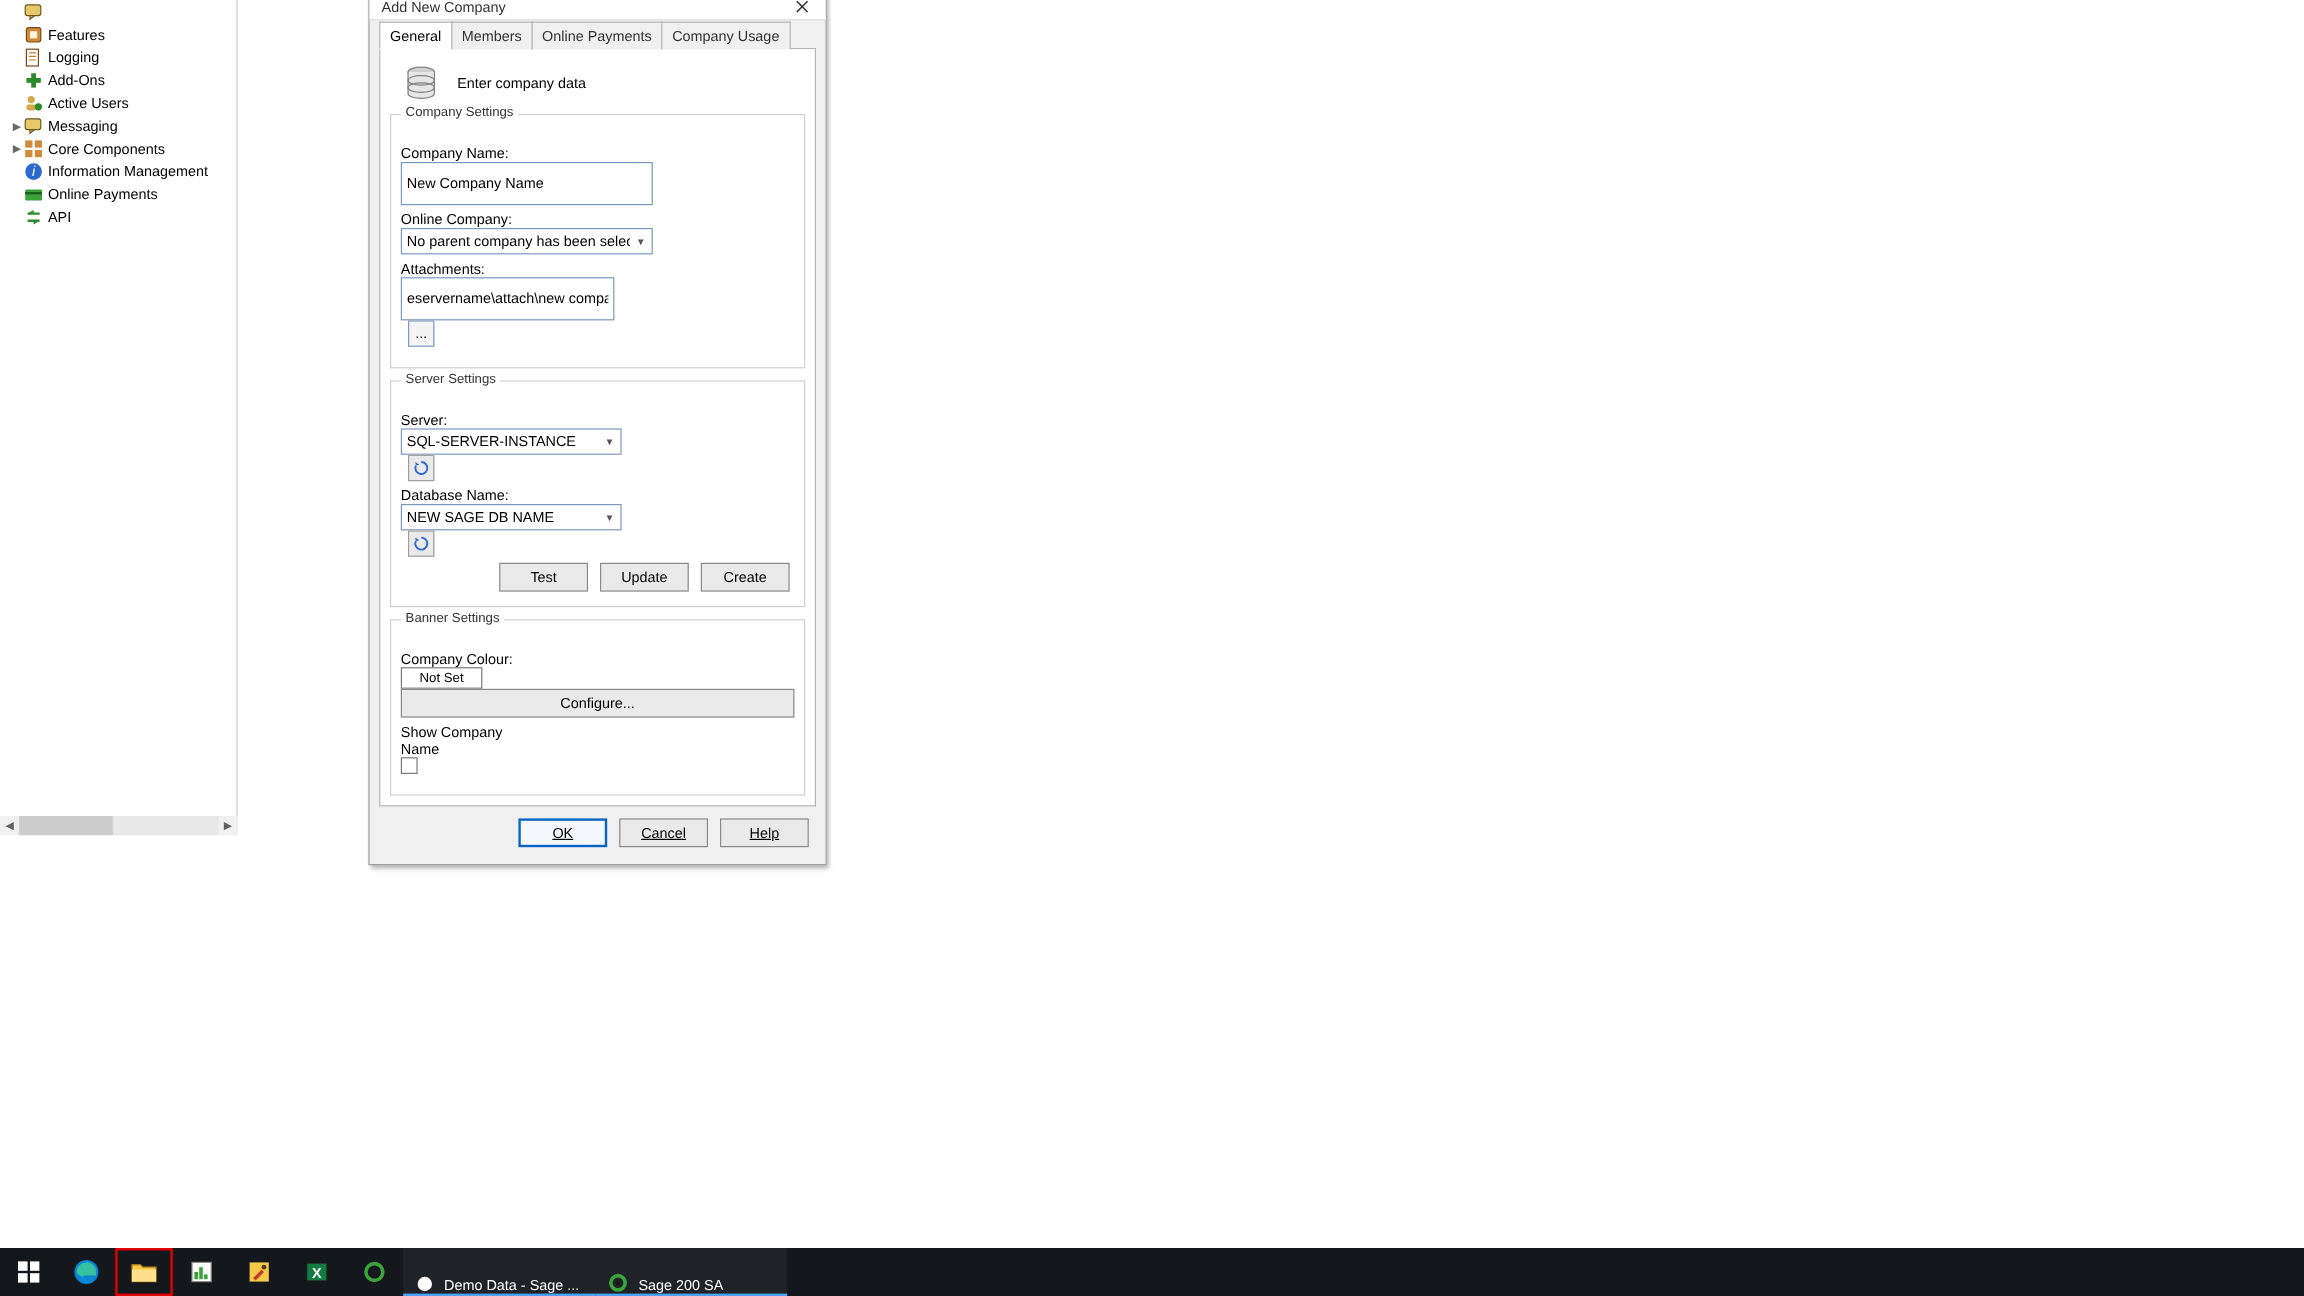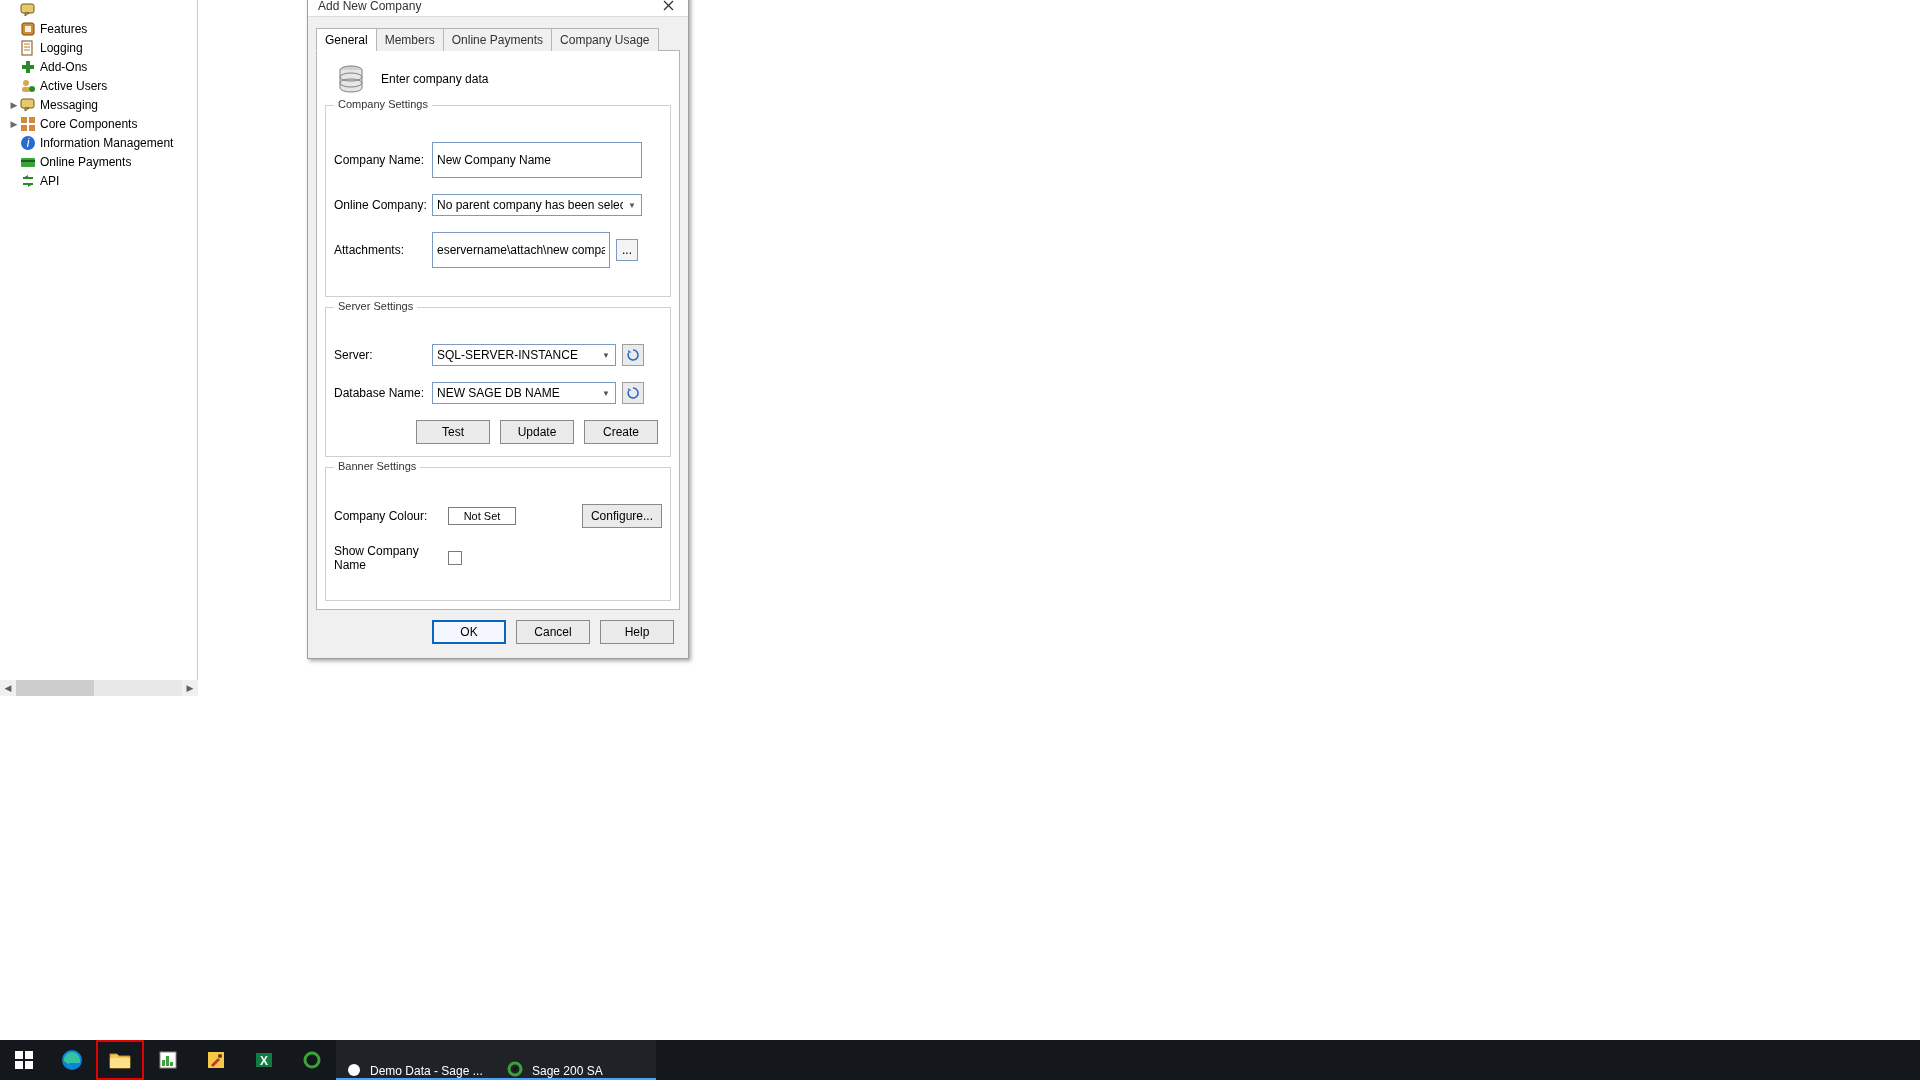--- a/index.html
+++ b/index.html
@@ -18,53 +18,53 @@
 .tree-scroll .track { flex: 1; background: #e8e8e8; height: 16px; position: relative; }
 .tree-scroll .thumb { position: absolute; left: 0; top: 0; height: 16px; width: 78px; background: #cdcdcd; }
 
 
 .dialog { position: absolute; left: 307px; top: -6px; width: 382px; background: #f0f0f0; border: 1px solid #9f9f9f; box-shadow: 2px 2px 4px rgba(0,0,0,.35); }
 .titlebar { height: 22px; background: #fff; display: flex; align-items: center; padding: 0 0 0 10px; border-bottom: 1px solid #dcdcdc; }
 .titlebar-text { flex: 1; font-size: 12px; color: #333; }
 .titlebar-close { width: 40px; height: 22px; display: flex; align-items: center; justify-content: center; color: #333; font-size: 14px; }
 
 
-.tabs-wrap { padding: 10px 8px 0 8px; }
+.tabs-wrap { padding: 0 8px 0 8px; }
 .tabs { display: flex; border-bottom: 1px solid #b5b5b5; }
 .tab { padding: 4px 8px 3px; border: 1px solid #b5b5b5; border-bottom: none; background: #f0f0f0; margin-right: -1px; color: #333; position: relative; top: 1px; }
 .tab.active { background: #fff; border-bottom: 1px solid #fff; color: #000; }
 .tab-page { border: 1px solid #b5b5b5; border-top: none; background: #fff; padding: 10px 8px 6px; }
 
 .intro { display: flex; align-items: center; gap: 14px; padding: 2px 4px 10px 10px; }
 .intro-icon { width: 32px; height: 32px; }
 
 .group { border: 1px solid #cfcfcf; margin: 0 0 10px 0; position: relative; padding: 20px 8px 12px; }
 .group-title { position: absolute; top: -8px; left: 8px; background: #fff; padding: 0 4px; color: #333; font-size: 11px; }
 
-.row { display: flex; align-items: center; margin: 16px 0; }
+.row { display: flex; margin: 5px 0; flex-direction: column; }
 .row label { width: 98px; color: #000; }
 .text-input { height: 36px; border: 1px solid #7a9ac0; background: #fff; padding: 0 4px; font-size: 12px; }
 .text-input.w210 { width: 210px; }
 .text-input.w180 { width: 178px; }
 .select { height: 22px; border: 1px solid #7a9ac0; background: #fff; display: flex; align-items: center; }
 .select .sel-text { flex: 1; padding: 0 4px; overflow: hidden; white-space: nowrap; }
 .select .sel-btn { width: 18px; height: 20px; display: flex; align-items: center; justify-content: center; color: #555; font-size: 8px; border-left: none; }
 .select.w210 { width: 210px; }
 .select.w184 { width: 184px; }
 .icon-btn { width: 22px; height: 22px; border: 1px solid #9f9f9f; background: #eaeaea; margin-left: 6px; display: flex; align-items: center; justify-content: center; font-size: 11px; }
 .small-btn { width: 22px; height: 22px; border: 1px solid #7a9ac0; background: #f4f4f4; margin-left: 6px; display: flex; align-items: center; justify-content: center; }
 
 .btn-row { display: flex; justify-content: flex-end; gap: 10px; padding: 0 4px; }
 .btn { min-width: 74px; height: 24px; border: 1px solid #8a8a8a; background: #eaeaea; display: flex; align-items: center; justify-content: center; padding: 0 8px; }
 
 .colour-swatch { width: 68px; height: 18px; border: 1px solid #7a7a7a; background: #fff; display: flex; align-items: center; justify-content: center; font-size: 11px; }
 
 .checkbox { width: 14px; height: 14px; border: 1px solid #7a7a7a; background: #fff; }
 
-.dlg-footer { display: flex; justify-content: flex-end; gap: 10px; padding: 10px 14px 14px; }
+.dlg-footer { display: flex; justify-content: flex-end; gap: 10px; padding: 10px 14px 14px; text-decoration: underline; }
 .dlg-btn { width: 74px; height: 24px; border: 1px solid #8a8a8a; background: #eaeaea; display: flex; align-items: center; justify-content: center; }
 .dlg-btn.primary { border: 2px solid #0a64c2; background: #f4f8fe; }
 
 
 .taskbar { position: absolute; left: 0; bottom: 0; width: 1920px; height: 40px; background: #14171c; display: flex; align-items: center; }
 .task-btn { width: 48px; height: 40px; display: flex; align-items: center; justify-content: center; position: relative; }
 .task-btn.highlight { outline: 2px solid #e30000; outline-offset: -2px; }
 .task-app { height: 40px; display: flex; align-items: flex-end; gap: 8px; padding: 0 10px; color: #fff; min-width: 160px; border-bottom: 2px solid transparent; }
 .task-app.running { border-bottom-color: #4aa3ff; background: rgba(255,255,255,.05); }
 

